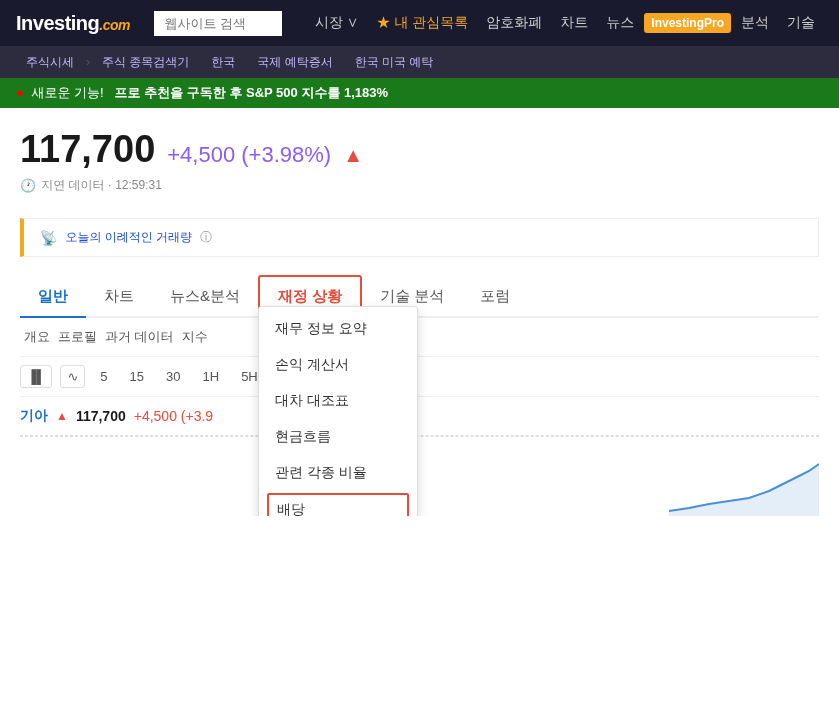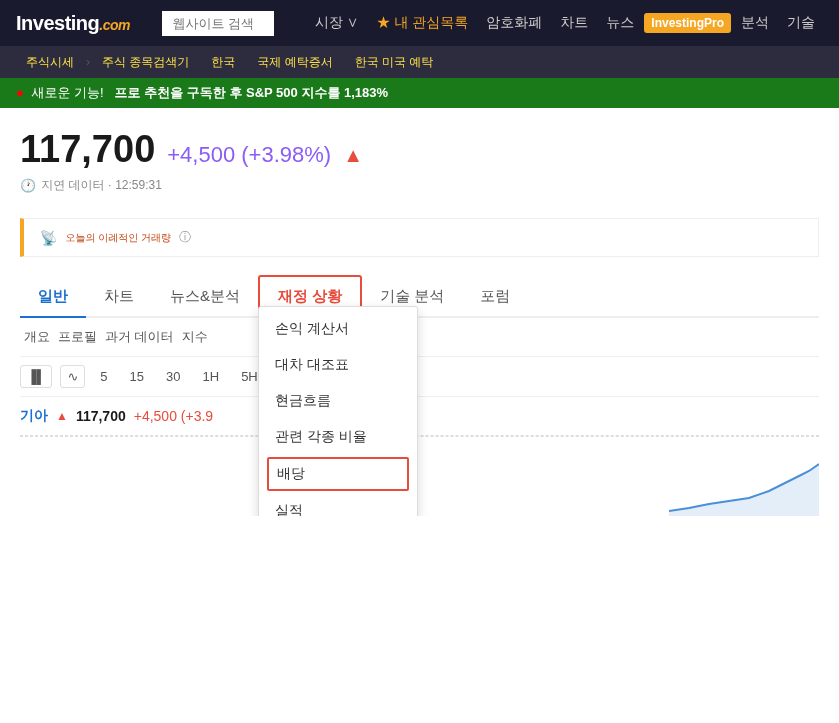--- a/index.html
+++ b/index.html
@@ -24,21 +24,21 @@
       font-weight: bold;
       letter-spacing: -0.5px;
     }
     .logo-text span { color: #f5a623; font-style: italic; }
     .logo-com { color: #aaa; font-size: 14px; }
     .search-box {
       background: #fff;
       border: none;
       padding: 5px 10px;
       font-size: 13px;
-      width: 112px;
+      width: 128px;
       color: #999;
     }
     .main-menu-item {
       color: #ccc;
       font-size: 14px;
       padding: 4px 8px;
       cursor: pointer;
       white-space: nowrap;
     }
     .main-menu-item.watchlist { color: #f5a623; }
@@ -54,21 +54,21 @@
     
     .secondary-nav {
       background: #2c2c3e;
       display: flex;
       align-items: center;
       padding: 0 16px;
       height: 32px;
       gap: 2px;
     }
     .sec-nav-item {
-      color: #fde047;
+      color: #c4b5fd;
       font-size: 12px;
       padding: 4px 10px;
       cursor: pointer;
       white-space: nowrap;
     }
     .sec-nav-sep {
       color: #555;
       font-size: 12px;
     }
 
@@ -124,21 +124,21 @@
       padding: 10px 16px;
       display: flex;
       align-items: center;
       gap: 8px;
       margin-bottom: 20px;
       border-top: 1px solid #eee;
       border-bottom: 1px solid #eee;
       border-right: 1px solid #eee;
     }
     .alert-icon { color: #f5a623; font-size: 14px; }
-    .alert-text { color: #c2410c; font-size: 10px; }
+    .alert-text { color: #1d4ed8; font-size: 12px; }
     .info-icon { color: #999; font-size: 12px; cursor: pointer; }
 
     
     .tabs-row {
       display: flex;
       align-items: center;
       gap: 0;
       border-bottom: 2px solid #eee;
       margin-bottom: 0;
       position: relative;
@@ -325,20 +325,21 @@
 
   <div class="tabs-row">
     <span class="tab-item active">일반</span>
     <span class="tab-item">차트</span>
     <span class="tab-item">뉴스&amp;분석</span>
 
     <div class="tabs-dropdown-wrapper">
       <span class="tab-item highlighted">재정 상황</span>
       
       <div class="dropdown-menu">
+        <div class="dropdown-item">재무 정보 요약</div>
         <div class="dropdown-item">손익 계산서</div>
         <div class="dropdown-item">대차 대조표</div>
         <div class="dropdown-item">현금흐름</div>
         <div class="dropdown-item">관련 각종 비율</div>
         <div class="dropdown-item selected-bordered">배당</div>
         <div class="dropdown-item">실적</div>
       </div>
     </div>
 
     <span class="tab-item">기술 분석</span>

